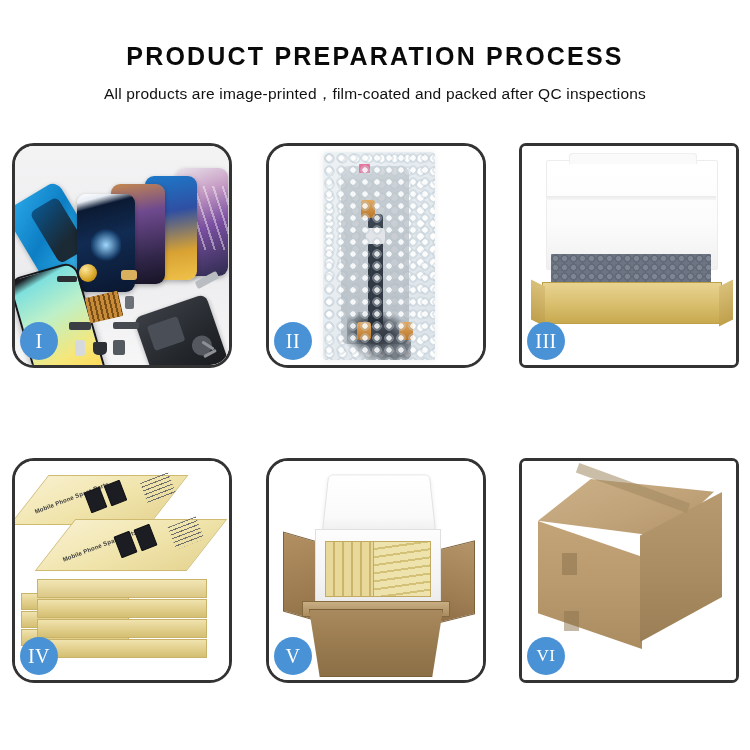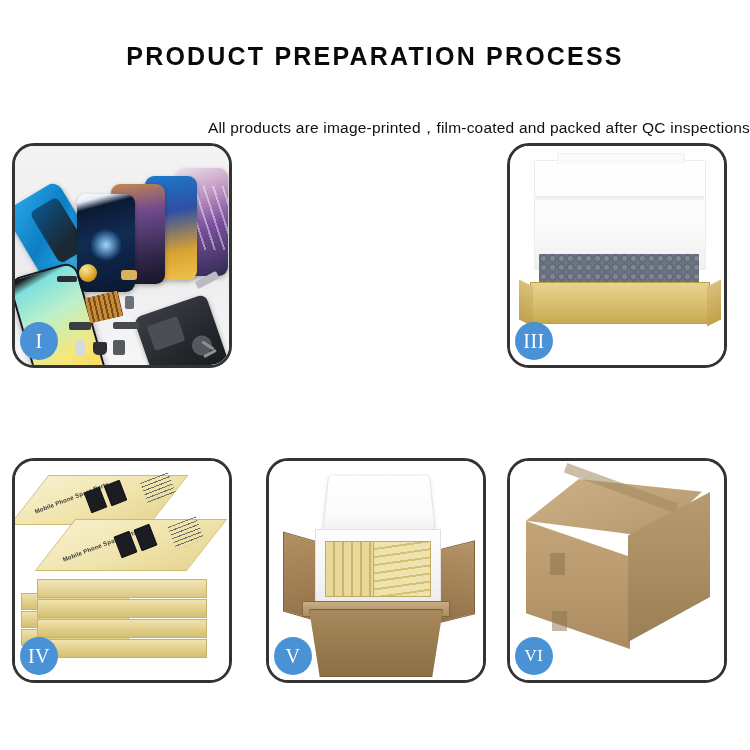--- a/index.html
+++ b/index.html
@@ -34,28 +34,27 @@
     letter-spacing: 2.2px;
     color: #0a0a0a;
     line-height: 40px;
     white-space: nowrap;
   }
   .page-subtitle {
     position: absolute;
     left: 0;
     top: 83px;
     width: 750px;
-    text-align: right;
+    text-align: center;
     font-size: 15.5px;
     font-weight: normal;
     letter-spacing: 0.2px;
     color: #111111;
     line-height: 22px;
     white-space: nowrap;
-    margin-top: 34px;
   }
 
   
   .card-grid {
     position: absolute;
     left: 0;
     top: 130px;
     width: 750px;
     height: 620px;
   }
@@ -64,21 +63,21 @@
     box-sizing: border-box;
     width: 220px;
     height: 225px;
     border: 3px solid #333333;
     border-radius: 22px;
     background: #ffffff;
     overflow: hidden;
   }
   .card.col1 { left: 12px; }
   .card.col2 { left: 266px; }
-  .card.col3 { left: 507px; }
+  .card.col3 { left: 519px; border-radius: 7px; }
   .card.row1 { top: 13px; }
   .card.row2 { top: 328px; }
 
   .card-photo {
     position: absolute;
     left: 0; top: 0;
     width: 100%; height: 100%;
   }
 
   
@@ -381,20 +380,35 @@
       <div class="sp s6"></div>
       <div class="sp s7"></div>
       <div class="sp s8"></div>
       <div class="sp s9"></div>
       <div class="sp s10"></div>
       <div class="sp s11"></div>
     </div>
     <div class="badge">I</div>
   </div>
 
+  <div class="card row1 col2">
+    <div class="card-photo scene-bubble">
+      <div class="bubble-bag">
+        <div class="inner-screen"></div>
+        <div class="flex-cable"></div>
+        <div class="bot-tangle"></div>
+        <div class="conn c1"></div>
+        <div class="conn c2"></div>
+        <div class="conn c3"></div>
+        <div class="pink-tab"></div>
+        <div class="bubble-overlay"></div>
+      </div>
+    </div>
+    <div class="badge">II</div>
+  </div>
 
   <div class="card row1 col3">
     <div class="card-photo scene-box3">
       <div class="b3-lid"></div>
       <div class="b3-lidfold"></div>
       <div class="b3-foam"></div>
       <div class="b3-tray"></div>
     </div>
     <div class="badge">III</div>
   </div>

